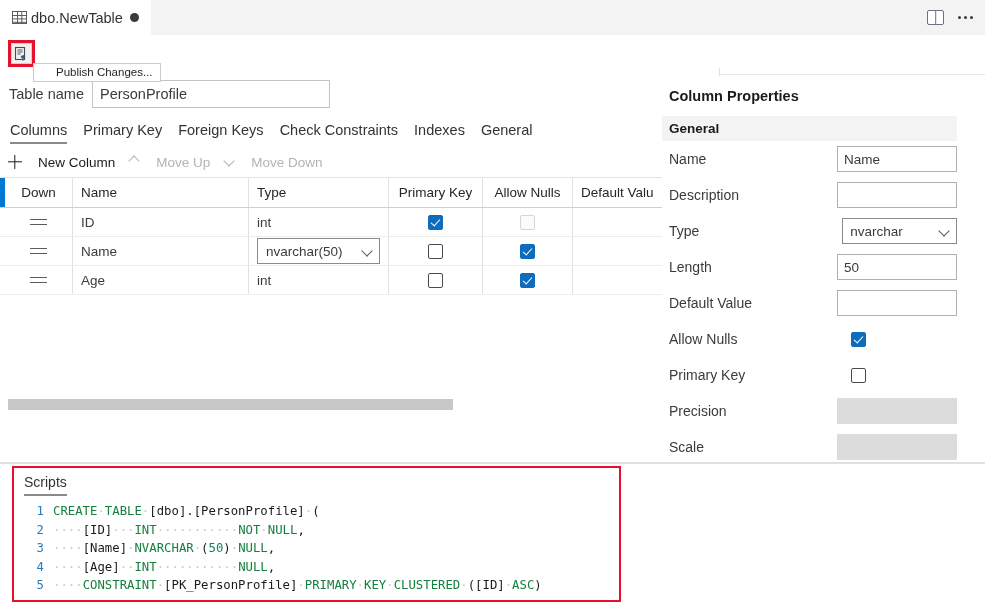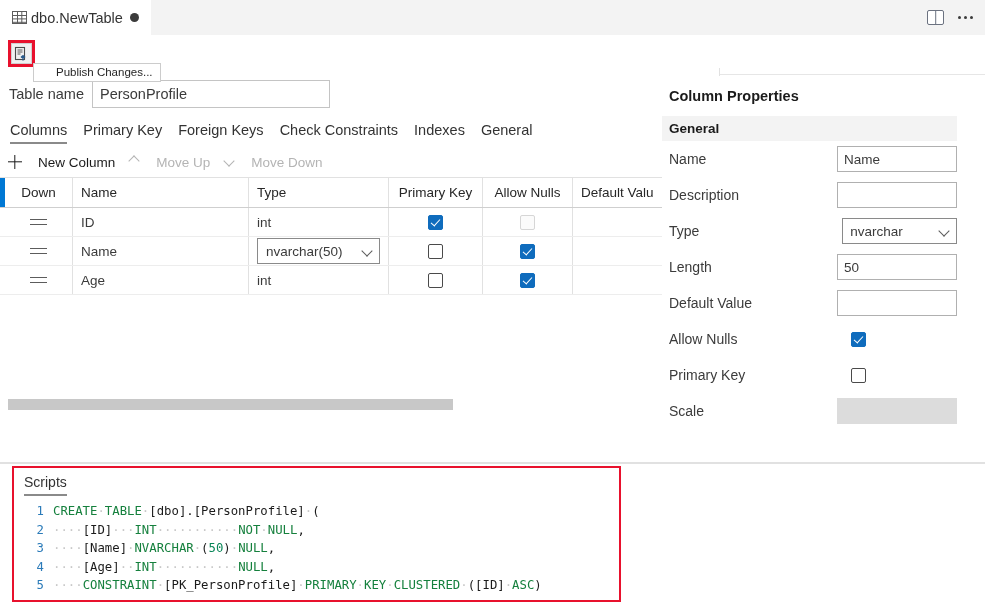--- a/index.html
+++ b/index.html
@@ -477,20 +477,24 @@
         </div>
         <div class="prop-row">
           <div class="prop-label">Allow Nulls</div>
           <span class="cb checked"></span>
         </div>
         <div class="prop-row">
           <div class="prop-label">Primary Key</div>
           <span class="cb"></span>
         </div>
         <div class="prop-row">
+          <div class="prop-label">Precision</div>
+          <input type="text" class="prop-input readonly-gray" disabled="" style="">
+        </div>
+        <div class="prop-row">
           <div class="prop-label">Scale</div>
           <input type="text" class="prop-input readonly-gray" disabled="" style="">
         </div>
       </div>
   </div>
 
   <div class="scripts-sep"></div>
   <div class="scripts">
     <div class="scripts-tab">Scripts</div>
     <div class="code" id="code-area"><div><span class="ln">1</span><span class="kw">CREATE</span><span class="dot">·</span><span class="kw">TABLE</span><span class="dot">·</span><span class="id">[</span><span class="id">dbo</span><span class="id">].[PersonProfile]</span><span class="dot">·</span><span class="id">(</span></div><div><span class="ln">2</span><span class="dot">····</span><span class="id">[</span><span class="id">ID</span><span class="id">]</span><span class="dot">···</span><span class="kw">INT</span><span class="dot">···········</span><span class="kw">NOT</span><span class="dot">·</span><span class="kw">NULL</span><span class="id">,</span></div><div><span class="ln">3</span><span class="dot">····</span><span class="id">[</span><span class="id">Name</span><span class="id">]</span><span class="dot">·</span><span class="kw">NVARCHAR</span><span class="dot">·</span><span class="id">(</span><span class="num">50</span><span class="id">)</span><span class="dot">·</span><span class="kw">NULL</span><span class="id">,</span></div><div><span class="ln">4</span><span class="dot">····</span><span class="id">[</span><span class="id">Age</span><span class="id">]</span><span class="dot">··</span><span class="kw">INT</span><span class="dot">···········</span><span class="kw">NULL</span><span class="id">,</span></div><div><span class="ln">5</span><span class="dot">····</span><span class="kw">CONSTRAINT</span><span class="dot">·</span><span class="id">[</span><span class="id">PK_PersonProfile</span><span class="id">]</span><span class="dot">·</span><span class="kw">PRIMARY</span><span class="dot">·</span><span class="kw">KEY</span><span class="dot">·</span><span class="kw">CLUSTERED</span><span class="dot">·</span><span class="id">([</span><span class="id">ID</span><span class="id">]</span><span class="dot">·</span><span class="kw">ASC</span><span class="id">)</span></div></div>

